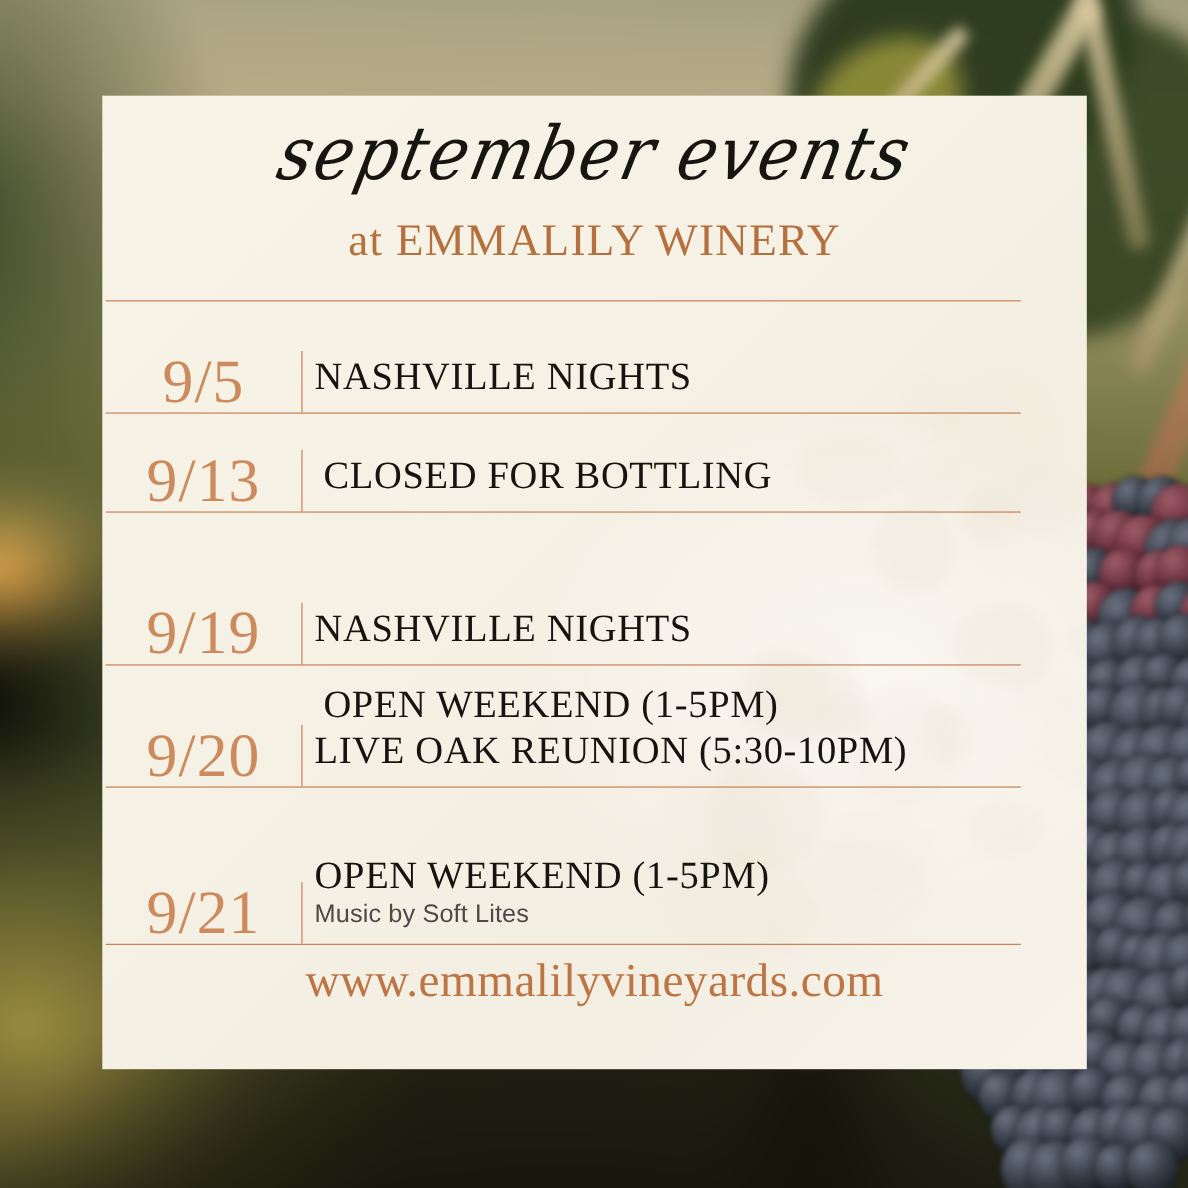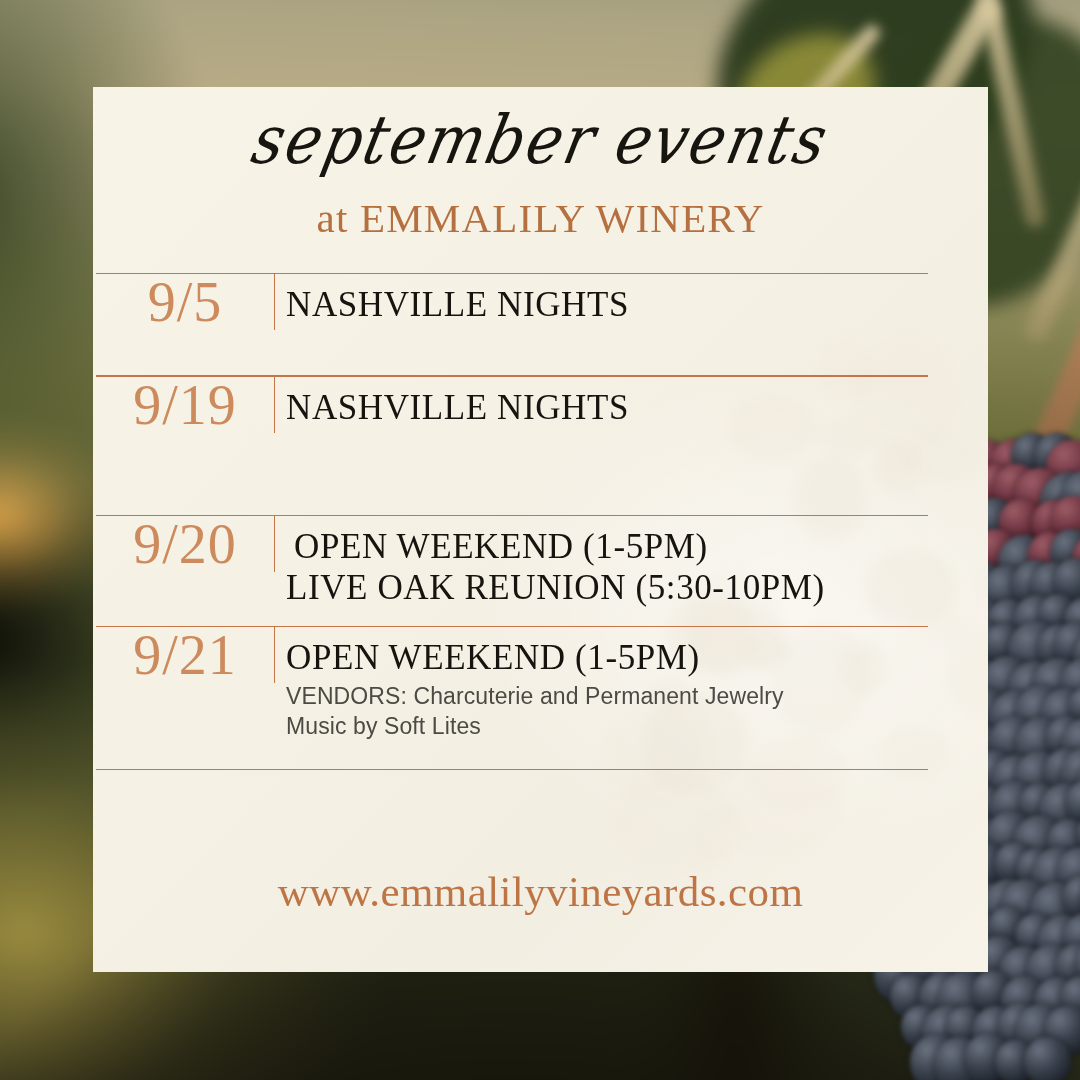--- a/index.html
+++ b/index.html
@@ -181,21 +181,21 @@
     height: 1px;
     background: #c3764a;
     width: 832px;
     margin-left: 0;
   }
   .rule.full { width: 832px; }
 
   .row {
     position: relative;
     display: flex;
-    align-items: flex-start;
+    align-items: flex-end;
   }
   .date-cell {
     width: 179px;
     flex: 0 0 179px;
     display: flex;
     align-items: center;
     justify-content: center;
     border-right: 1px solid #c3764a;
     box-sizing: border-box;
   }
@@ -501,20 +501,28 @@
         <div class="date-cell">
           <span class="date-text">9/5</span>
         </div>
         <div class="info-cell">
           <div class="event-title">NASHVILLE NIGHTS</div>
         </div>
       </div>
 
       <div class="rule full"></div>
 
+      <div class="row r2">
+        <div class="date-cell">
+          <span class="date-text">9/13</span>
+        </div>
+        <div class="info-cell">
+          <div class="event-title indent">CLOSED FOR BOTTLING</div>
+        </div>
+      </div>
 
       <div class="rule full"></div>
 
       <div class="row r3">
         <div class="date-cell">
           <span class="date-text">9/19</span>
         </div>
         <div class="info-cell">
           <div class="event-title">NASHVILLE NIGHTS</div>
         </div>
@@ -533,21 +541,20 @@
       </div>
 
       <div class="rule full"></div>
 
       <div class="row r5">
         <div class="date-cell">
           <span class="date-text">9/21</span>
         </div>
         <div class="info-cell">
           <div class="event-title">OPEN WEEKEND (1-5PM)</div>
-          <div class="event-desc">VENDORS: Charcuterie and Permanent Jewelry</div>
           <div class="event-desc" style="margin-top:0">Music by Soft Lites</div>
         </div>
       </div>
 
       <div class="rule full"></div>
 
     </div>
 
     <div class="footer">
       <span class="site-url">www.emmalilyvineyards.com</span>

